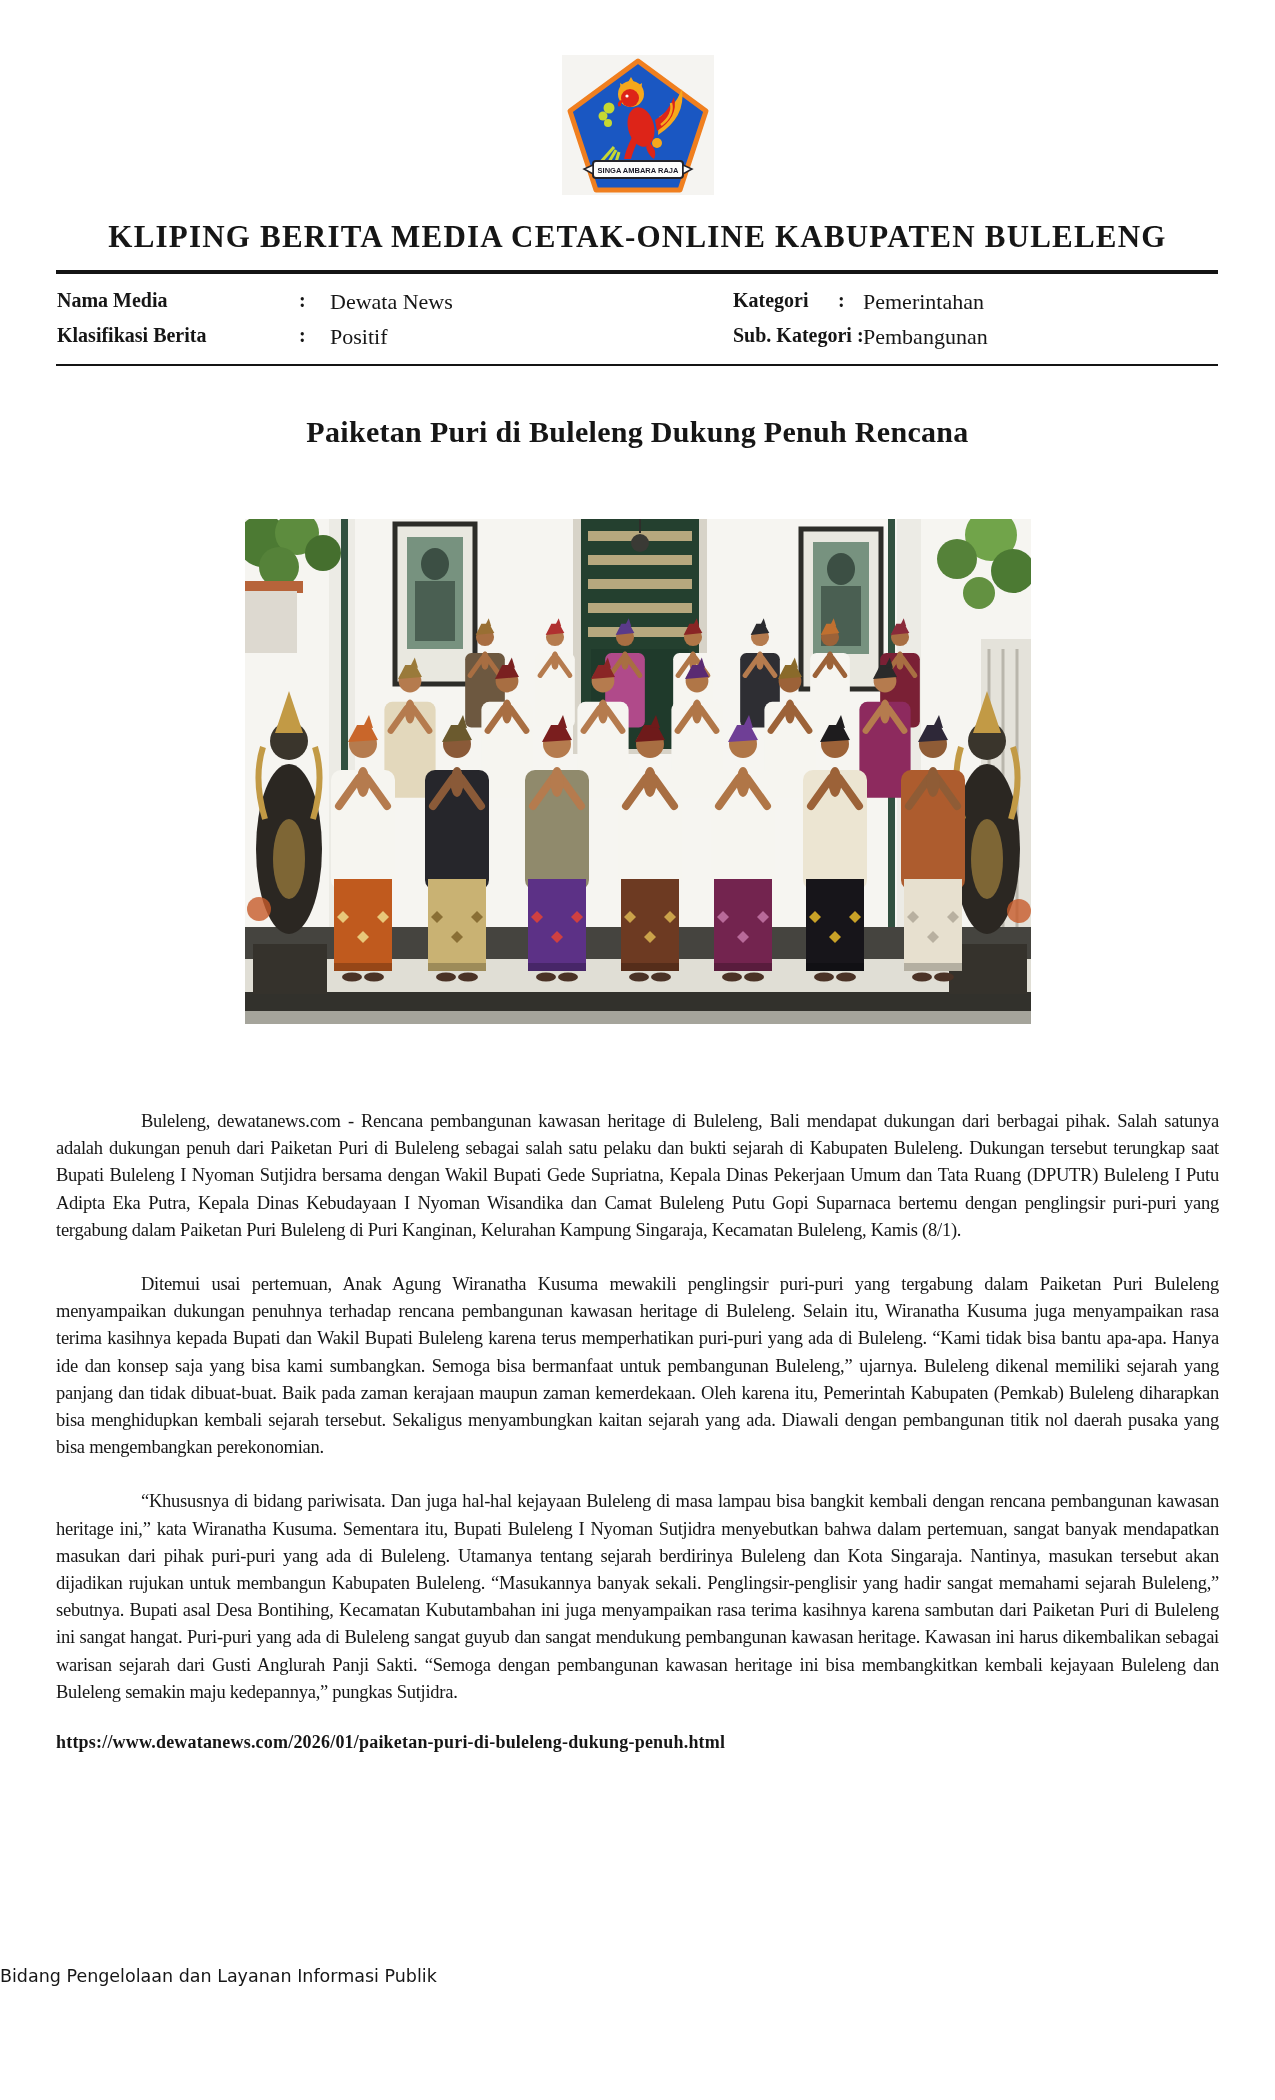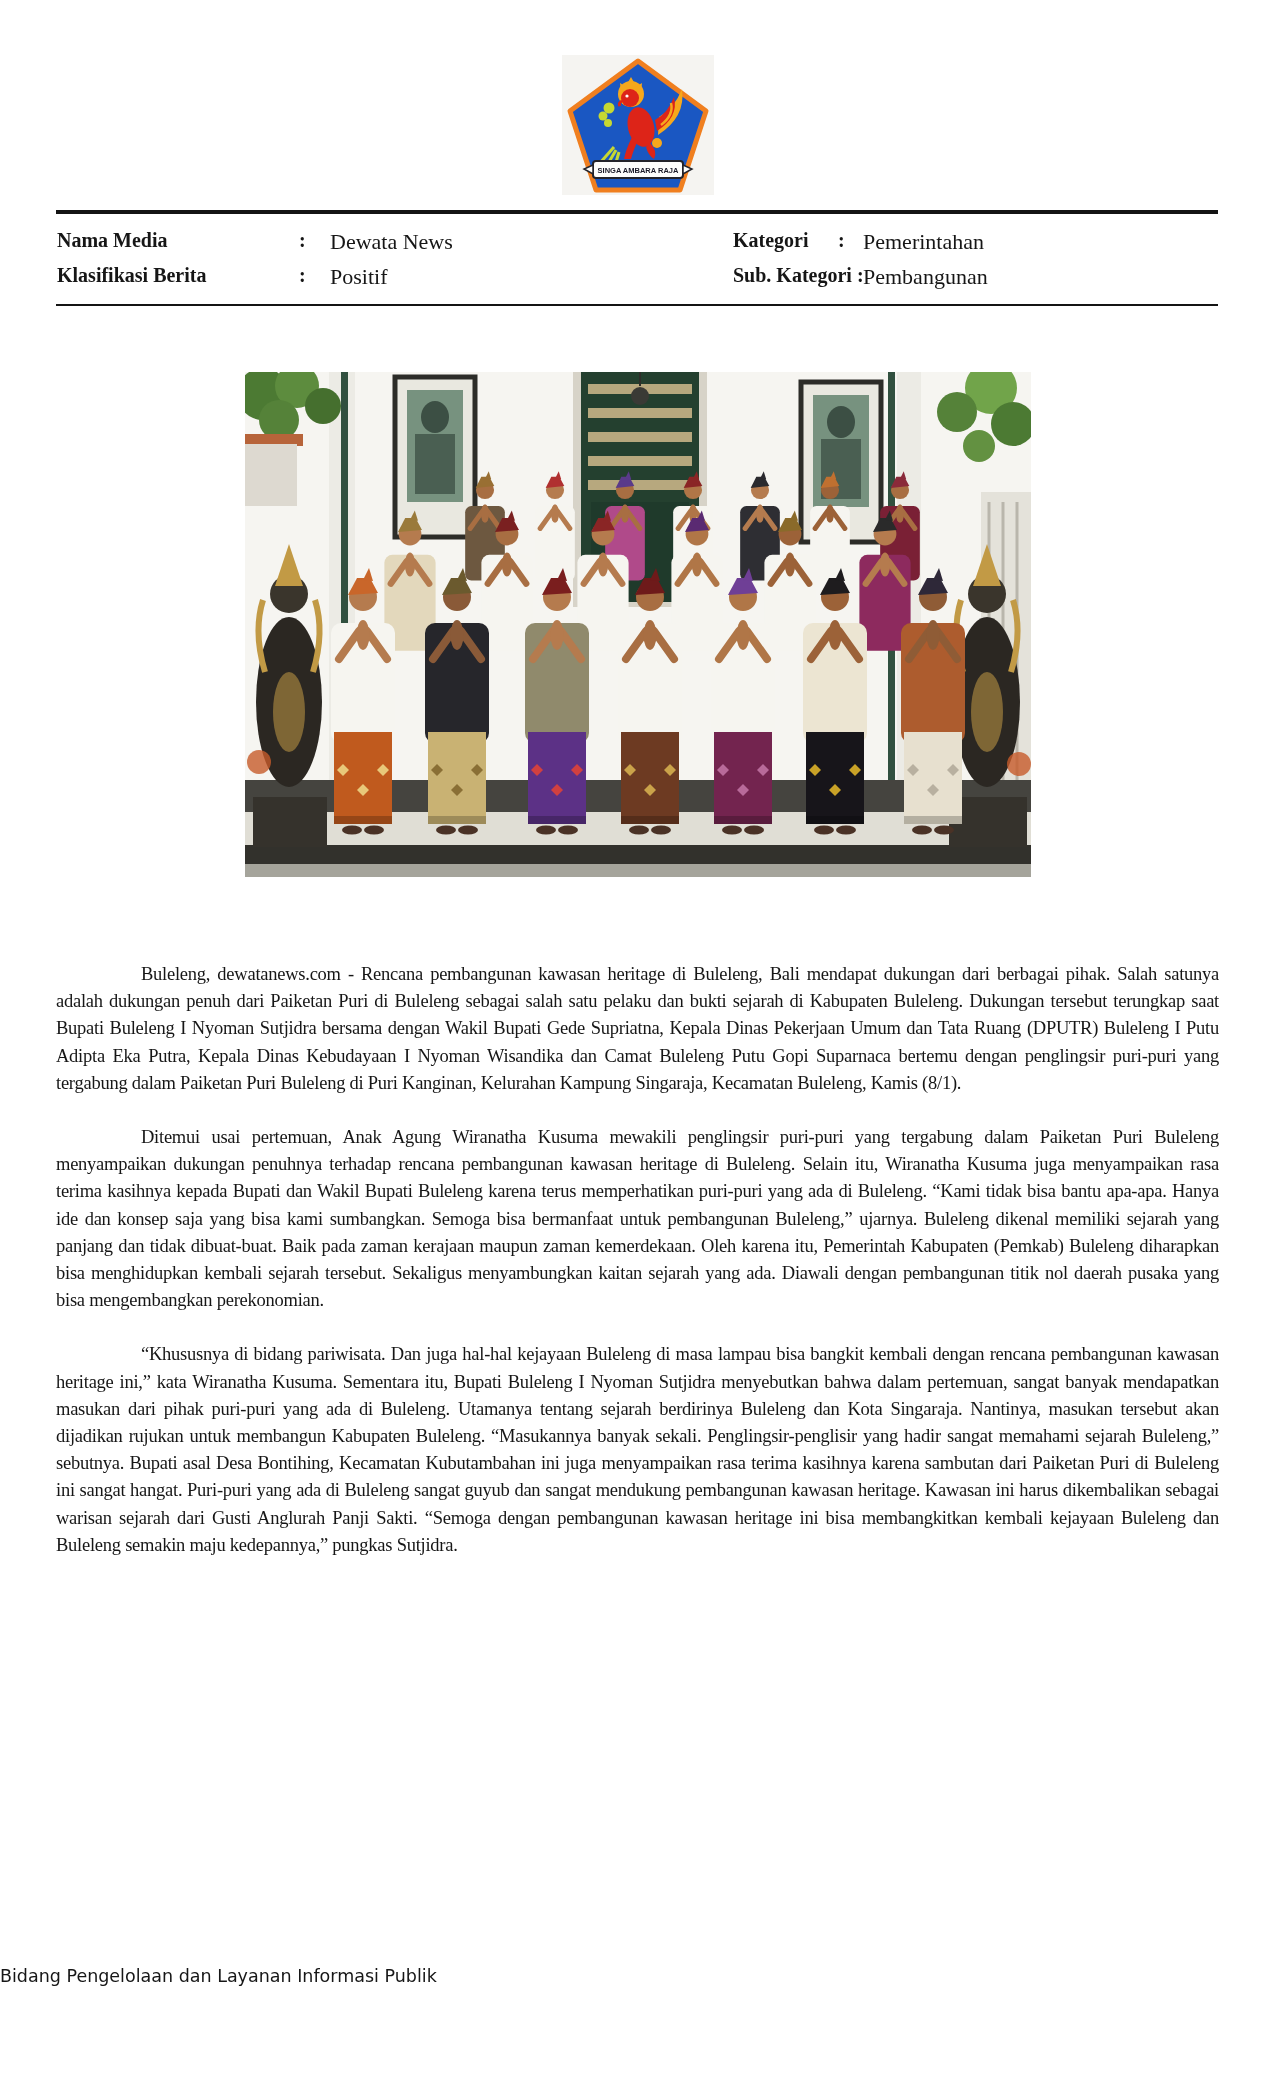--- a/index.html
+++ b/index.html
@@ -69,20 +69,21 @@
       <g>
         <rect x="31" y="106" width="90" height="17" rx="3" fill="#fdfdfc" stroke="#23232a" stroke-width="2"></rect>
         <polygon points="31,110 22,114 31,119" fill="#fdfdfc" stroke="#23232a" stroke-width="1.5"></polygon>
         <polygon points="121,110 130,114 121,119" fill="#fdfdfc" stroke="#23232a" stroke-width="1.5"></polygon>
         <text x="76" y="118" text-anchor="middle" font-size="7.5" font-weight="bold" font-family="Liberation Sans, sans-serif" fill="#1a1a28">SINGA AMBARA RAJA</text>
       </g>
     </svg>
   </div>
 
   
+  <h1 class="doc-title">KLIPING BERITA MEDIA CETAK-ONLINE KABUPATEN BULELENG</h1>
 
   <div class="rule thick"></div>
 
   
   <div class="meta">
     <span class="lbl r1 c-l1">Nama Media</span>
     <span class="lbl r1 c-lc">:</span>
     <span class="val r1 c-lv">Dewata News</span>
     <span class="lbl r1 c-r1">Kategori</span>
     <span class="lbl r1 c-rc">:</span>
@@ -92,20 +93,21 @@
     <span class="lbl r2 c-lc">:</span>
     <span class="val r2 c-lv">Positif</span>
     <span class="lbl r2 c-r1">Sub. Kategori :</span>
     <span class="val r2 c-rv">Pembangunan</span>
   </div>
 
   <div class="rule thin"></div>
 
   
   <h2 class="article-title">
+    <span>Paiketan Puri di Buleleng Dukung Penuh Rencana</span>
   </h2>
 
   
   <figure class="photo-fig" style="margin-left:auto;margin-right:auto;">
     <svg width="786" height="505" viewBox="0 0 786 505">
 
       <rect x="0" y="0" width="786" height="505" fill="#f6f5f1"></rect>
       <rect x="84" y="0" width="26" height="420" fill="#ecebe5"></rect>
       <rect x="96" y="0" width="7" height="420" fill="#31503f"></rect>
       <rect x="643" y="0" width="7" height="420" fill="#31503f"></rect>
@@ -378,19 +380,20 @@
     </svg>
   </figure>
 
   
   <section class="body-text">
     <p>Buleleng, dewatanews.com - Rencana pembangunan kawasan heritage di Buleleng, Bali mendapat dukungan dari berbagai pihak. Salah satunya adalah dukungan penuh dari Paiketan Puri di Buleleng sebagai salah satu pelaku dan bukti sejarah di Kabupaten Buleleng. Dukungan tersebut terungkap saat Bupati Buleleng I Nyoman Sutjidra bersama dengan Wakil Bupati Gede Supriatna, Kepala Dinas Pekerjaan Umum dan Tata Ruang (DPUTR) Buleleng I Putu Adipta Eka Putra, Kepala Dinas Kebudayaan I Nyoman Wisandika dan Camat Buleleng Putu Gopi Suparnaca bertemu dengan penglingsir puri-puri yang tergabung dalam Paiketan Puri Buleleng di Puri Kanginan, Kelurahan Kampung Singaraja, Kecamatan Buleleng, Kamis (8/1).</p>
     <p>Ditemui usai pertemuan, Anak Agung Wiranatha Kusuma mewakili penglingsir puri-puri yang tergabung dalam Paiketan Puri Buleleng menyampaikan dukungan penuhnya terhadap rencana pembangunan kawasan heritage di Buleleng. Selain itu, Wiranatha Kusuma juga menyampaikan rasa terima kasihnya kepada Bupati dan Wakil Bupati Buleleng karena terus memperhatikan puri-puri yang ada di Buleleng. “Kami tidak bisa bantu apa-apa. Hanya ide dan konsep saja yang bisa kami sumbangkan. Semoga bisa bermanfaat untuk pembangunan Buleleng,” ujarnya. Buleleng dikenal memiliki sejarah yang panjang dan tidak dibuat-buat. Baik pada zaman kerajaan maupun zaman kemerdekaan. Oleh karena itu, Pemerintah Kabupaten (Pemkab) Buleleng diharapkan bisa menghidupkan kembali sejarah tersebut. Sekaligus menyambungkan kaitan sejarah yang ada. Diawali dengan pembangunan titik nol daerah pusaka yang bisa mengembangkan perekonomian.</p>
     <p>“Khususnya di bidang pariwisata. Dan juga hal-hal kejayaan Buleleng di masa lampau bisa bangkit kembali dengan rencana pembangunan kawasan heritage ini,” kata Wiranatha Kusuma. Sementara itu, Bupati Buleleng I Nyoman Sutjidra menyebutkan bahwa dalam pertemuan, sangat banyak mendapatkan masukan dari pihak puri-puri yang ada di Buleleng. Utamanya tentang sejarah berdirinya Buleleng dan Kota Singaraja. Nantinya, masukan tersebut akan dijadikan rujukan untuk membangun Kabupaten Buleleng. “Masukannya banyak sekali. Penglingsir-penglisir yang hadir sangat memahami sejarah Buleleng,” sebutnya. Bupati asal Desa Bontihing, Kecamatan Kubutambahan ini juga menyampaikan rasa terima kasihnya karena sambutan dari Paiketan Puri di Buleleng ini sangat hangat. Puri-puri yang ada di Buleleng sangat guyub dan sangat mendukung pembangunan kawasan heritage. Kawasan ini harus dikembalikan sebagai warisan sejarah dari Gusti Anglurah Panji Sakti. “Semoga dengan pembangunan kawasan heritage ini bisa membangkitkan kembali kejayaan Buleleng dan Buleleng semakin maju kedepannya,” pungkas Sutjidra.</p>
   </section>
 
+  <a class="source-url" href="#">https://www.dewatanews.com/2026/01/paiketan-puri-di-buleleng-dukung-penuh.html</a>
 
   
   <footer class="doc-footer">
     <div class="f1">Bidang Pengelolaan dan Layanan Informasi Publik</div>
   </footer>
 
 </div>
 
 </body></html>

